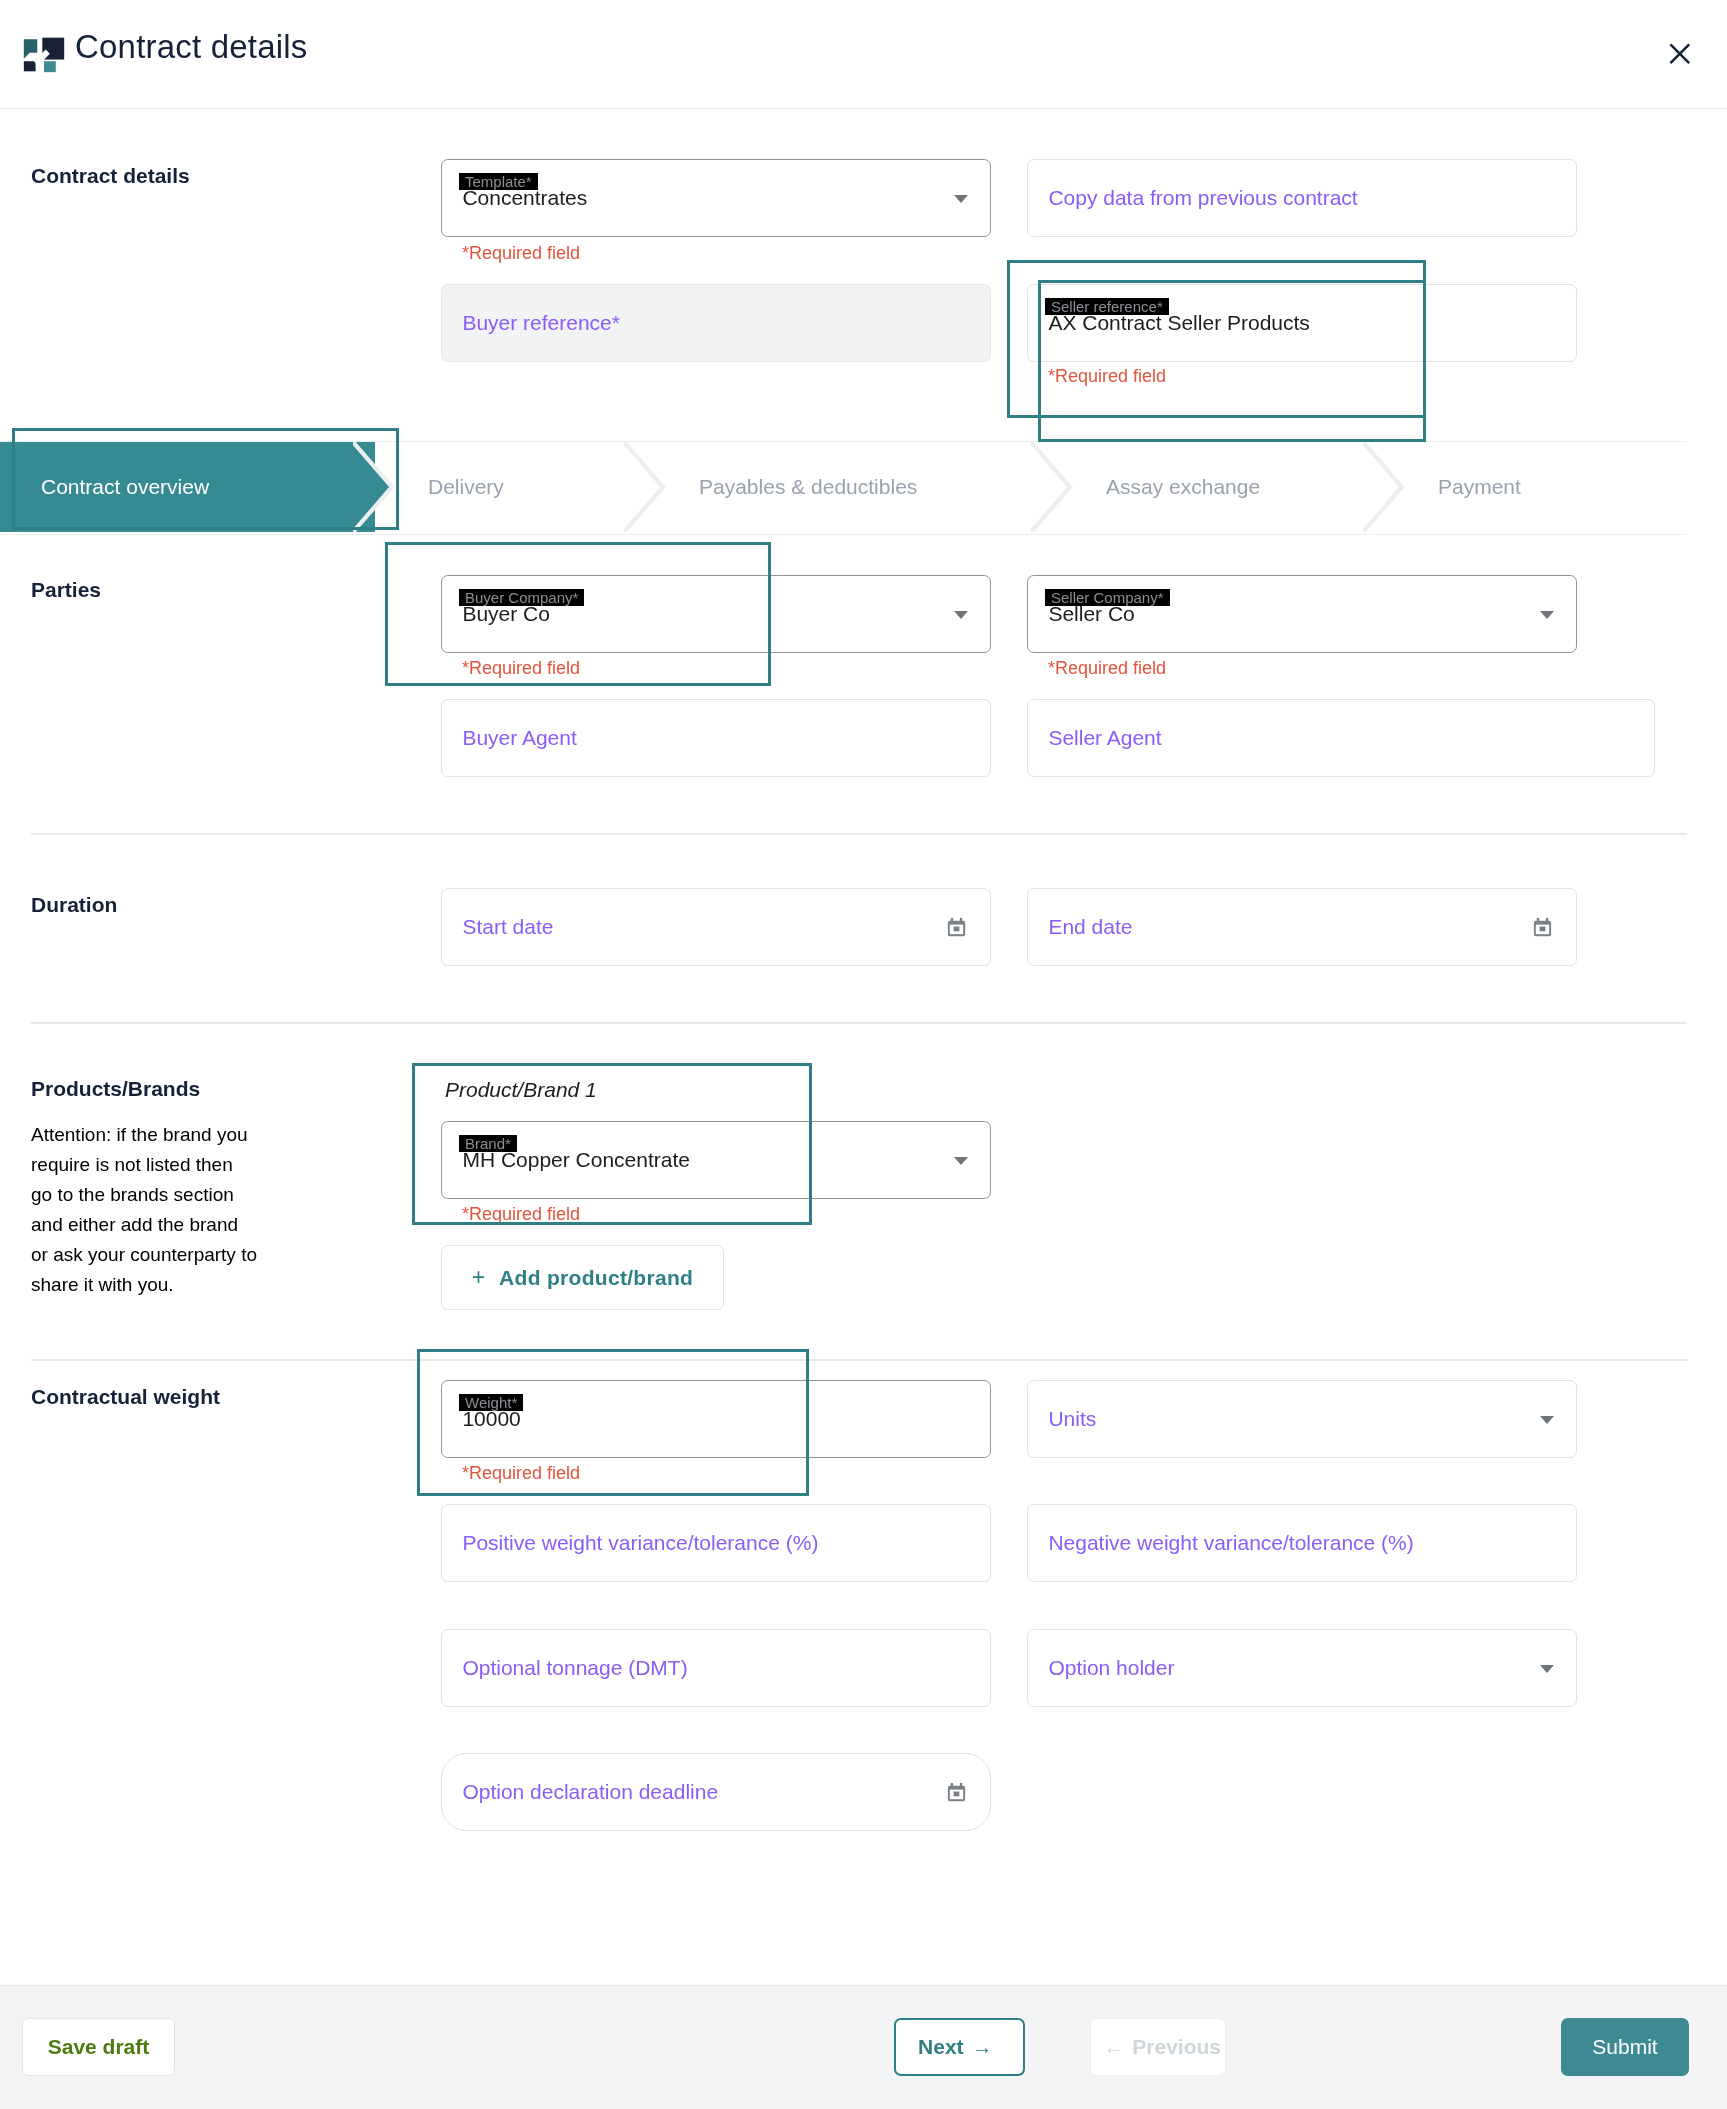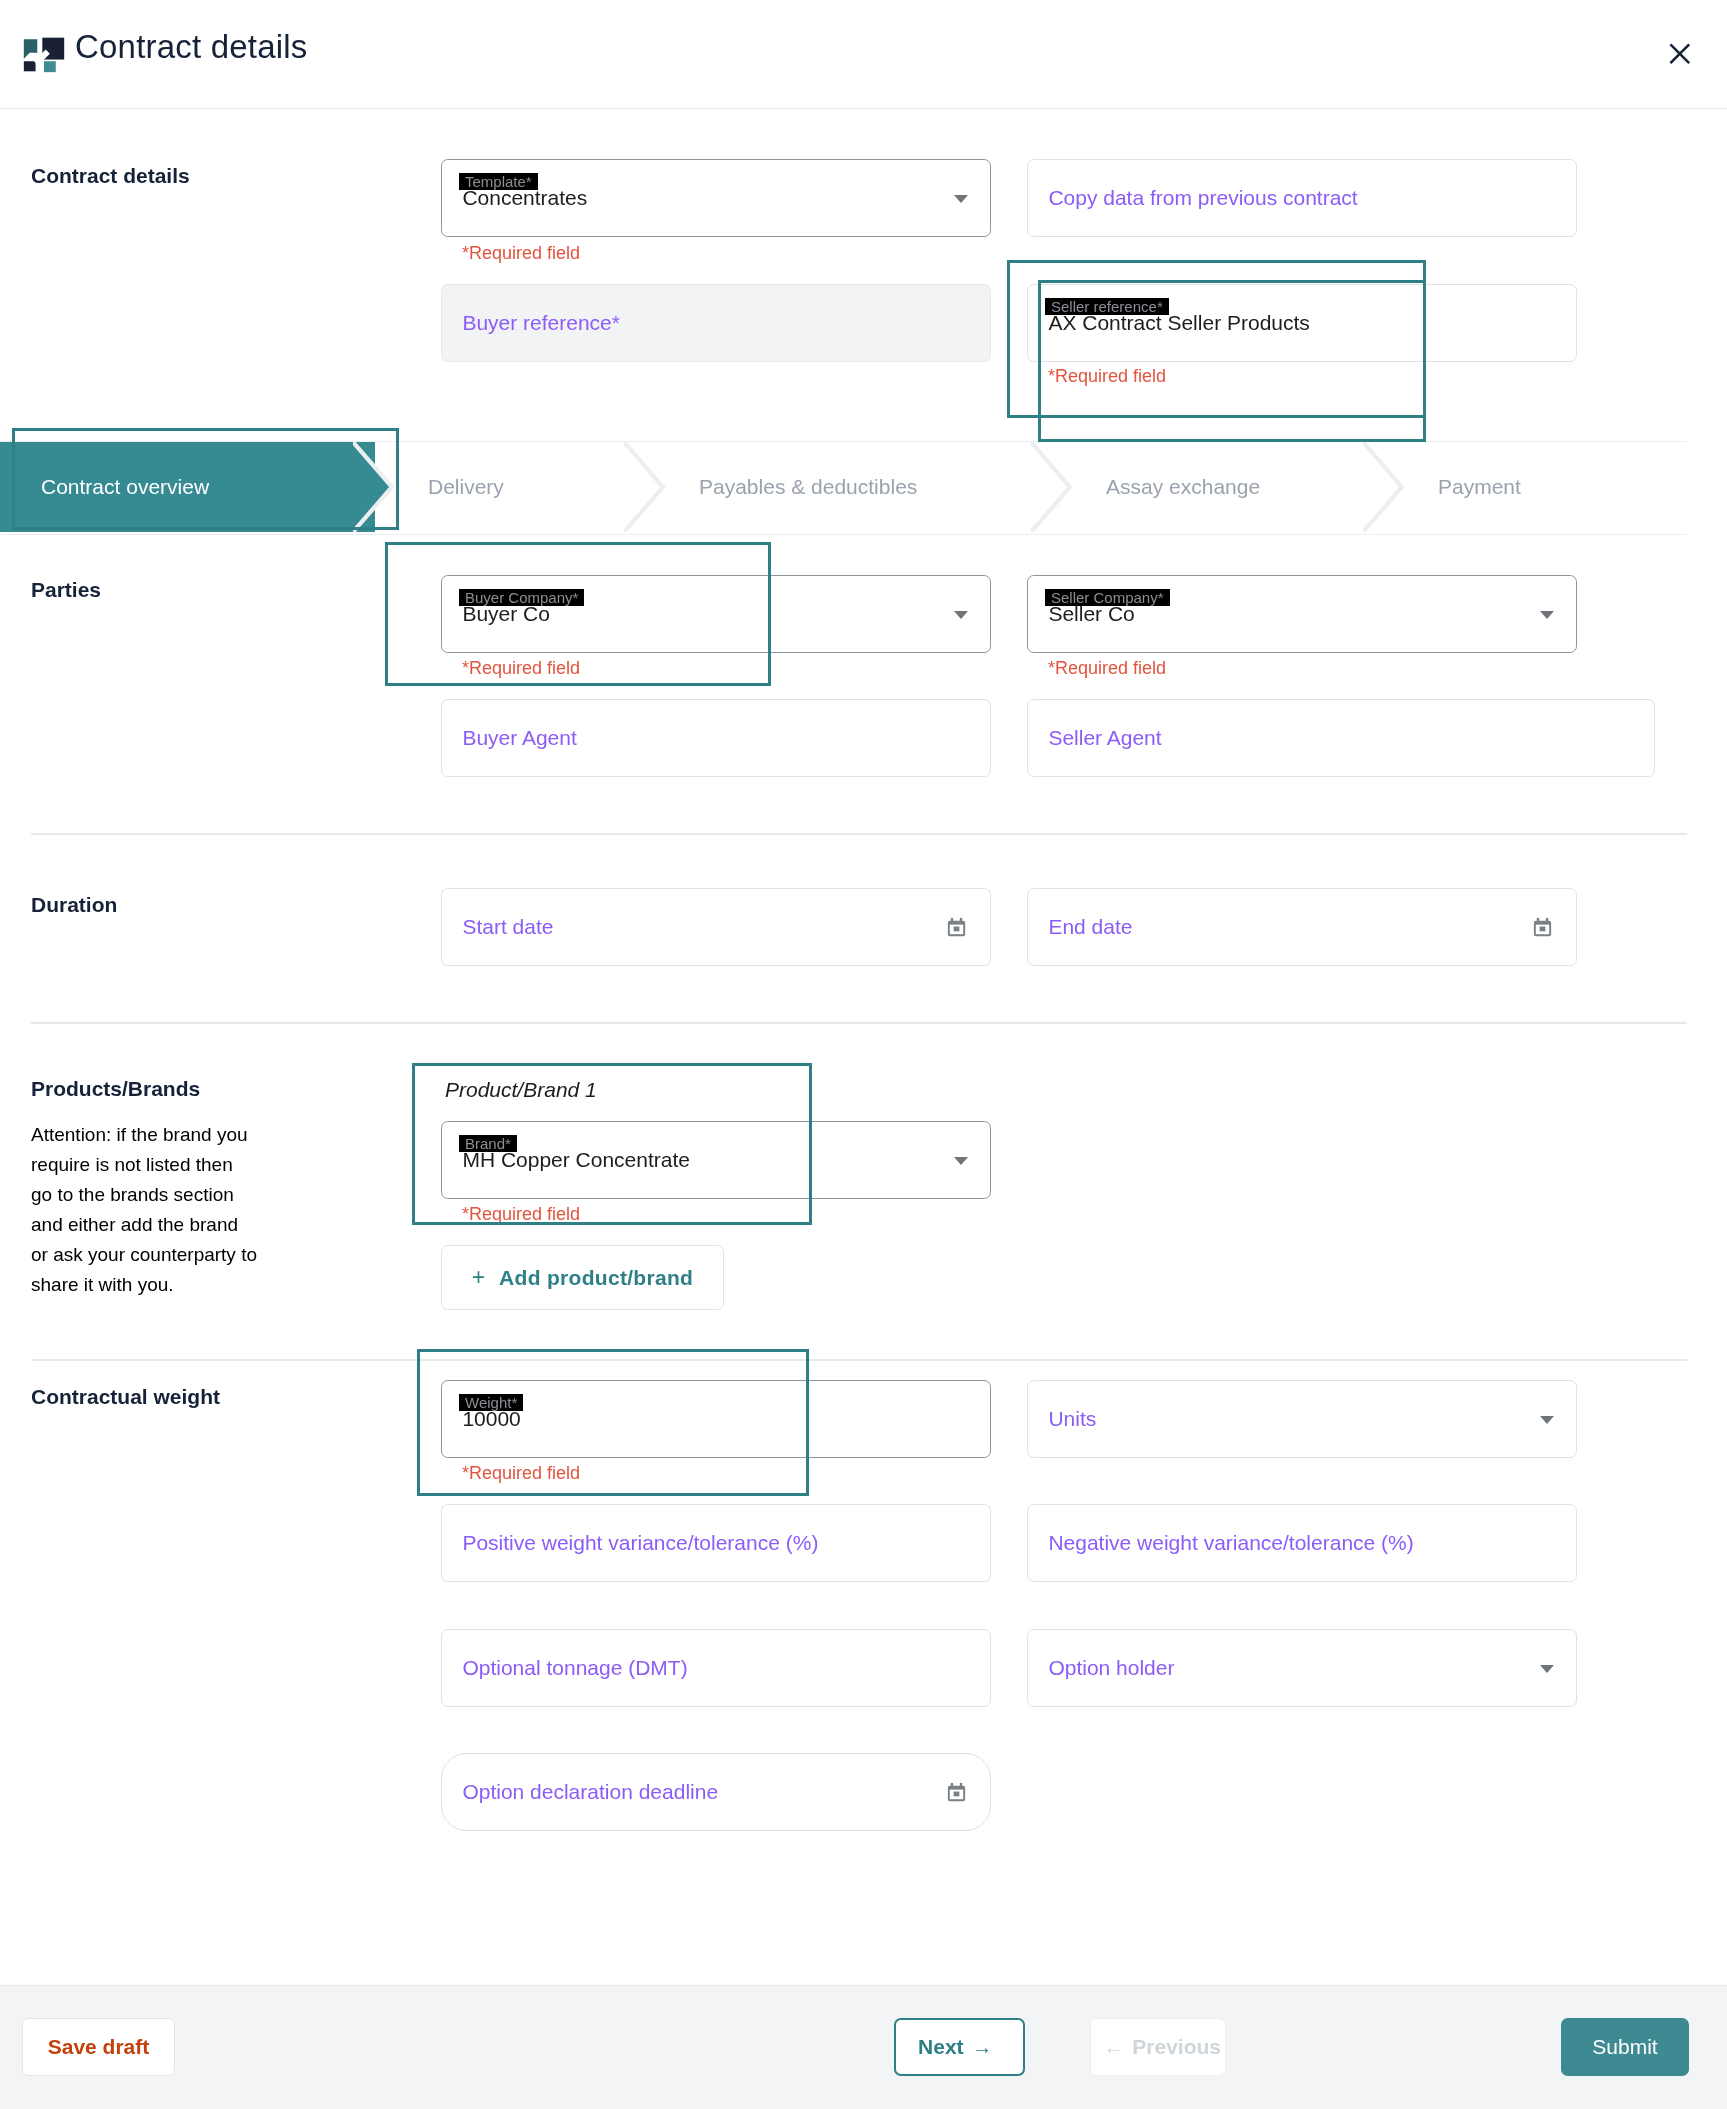--- a/index.html
+++ b/index.html
@@ -184,21 +184,21 @@
     border-radius: 6.8px;
     display: flex; align-items: center; justify-content: center;
     font-size: 21px;
     cursor: pointer;
   }
   .btn-save {
     left: 22px; top: 2018px;
     width: 153px; height: 58px;
     background: #ffffff;
     border: 1.7px solid #e2e5e8;
-    color: #c2410c; font-weight: 700;
+    color: #4d7c0f; font-weight: 700;
   }
   .btn-prev {
     left: 1090px; top: 2018px;
     width: 136px; height: 58px;
     background: #ffffff;
     border: 1.7px solid #eceef0;
     color: #cfd6da; font-weight: 700;
   }
   .btn-next {
     left: 894px; top: 2018px;

